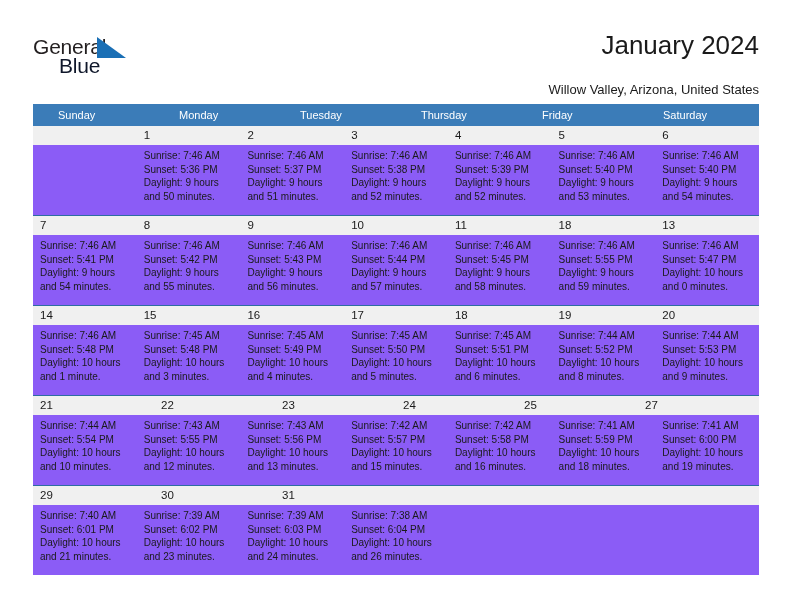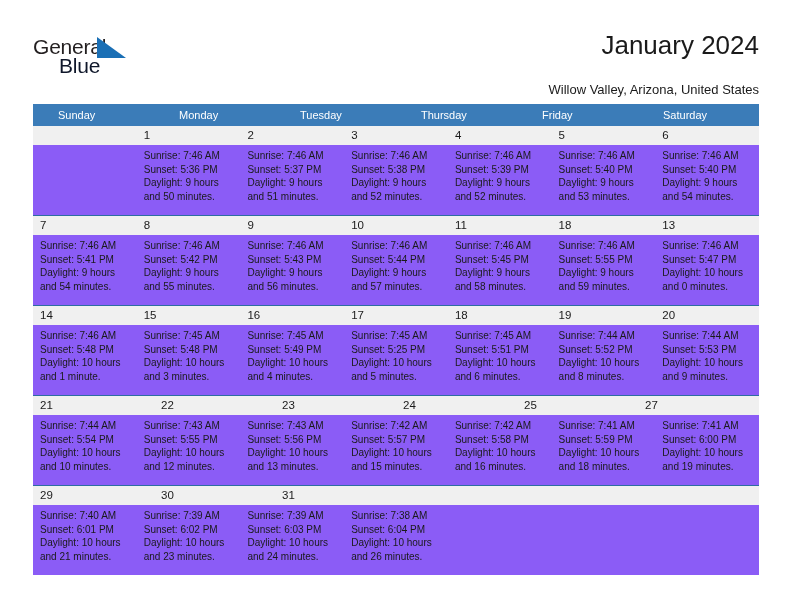--- a/index.html
+++ b/index.html
@@ -299,21 +299,21 @@
               <div>and 3 minutes.</div>
             </div>
             <div class="cell-info">
               <div>Sunrise: 7:45 AM</div>
               <div>Sunset: 5:49 PM</div>
               <div>Daylight: 10 hours</div>
               <div>and 4 minutes.</div>
             </div>
             <div class="cell-info">
               <div>Sunrise: 7:45 AM</div>
-              <div>Sunset: 5:25 PM</div>
+              <div>Sunset: 5:50 PM</div>
               <div>Daylight: 10 hours</div>
               <div>and 5 minutes.</div>
             </div>
             <div class="cell-info">
               <div>Sunrise: 7:45 AM</div>
               <div>Sunset: 5:51 PM</div>
               <div>Daylight: 10 hours</div>
               <div>and 6 minutes.</div>
             </div>
             <div class="cell-info">

